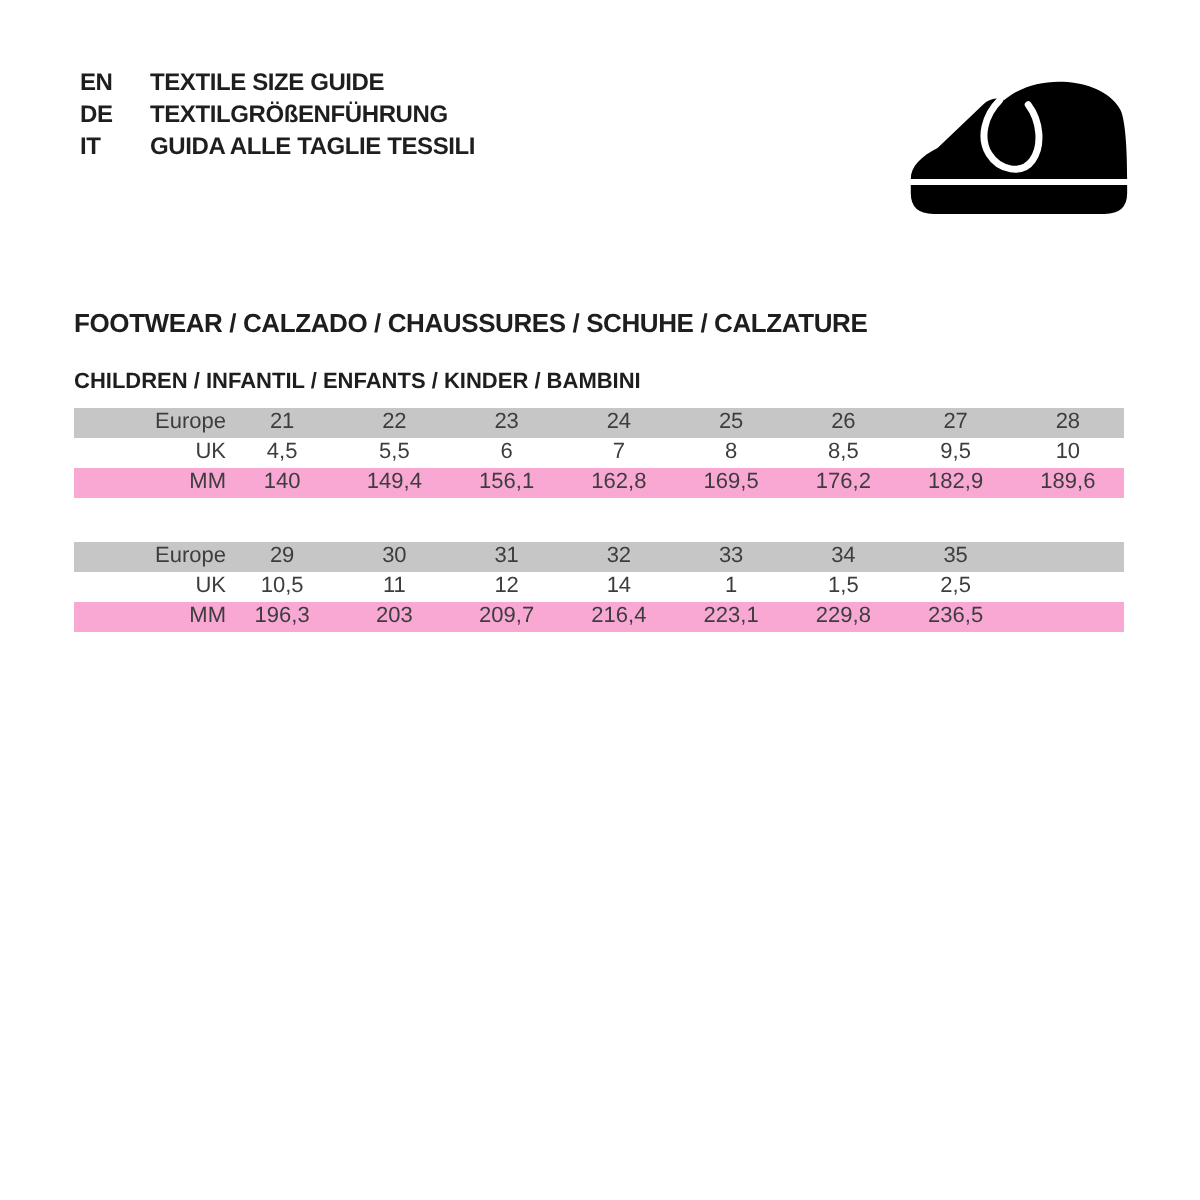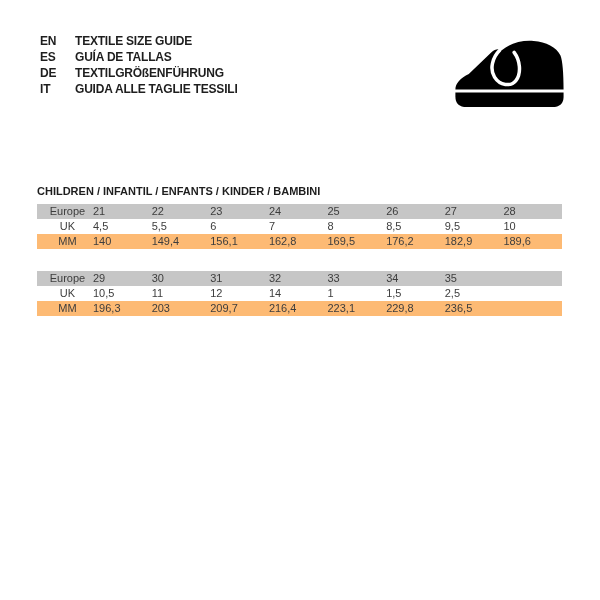--- a/index.html
+++ b/index.html
@@ -41,37 +41,33 @@
   .size-table.t1 { top: 204px; }
   .size-table.t2 { top: 271px; }
   .trow {
     display: flex;
     height: 15px;
     line-height: 15px;
     font-size: 11px;
     color: #3d3d3d;
   }
   .trow.head { background: #c6c6c6; }
-  .trow.alt  { background: #fdba74; }
-  .tlabel { width: 56px; padding-left: 5px; box-sizing: border-box; text-align: center; }
-  .tcell  { flex: 1; }
+  .trow.alt  { background: #f9a8d4; }
+  .tlabel { width: 56px; padding-left: 5px; box-sizing: border-box; text-align: right; margin-left: 20px; }
+  .tcell  { flex: 1; text-align: center; }
 </style>
 </head>
 <body>
 
 <div class="page">
 
   <div class="langs">
     <div class="lang-row">
       <span class="lang-code">EN</span>
       <span class="lang-label">TEXTILE SIZE GUIDE</span>
-    </div>
-    <div class="lang-row">
-      <span class="lang-code">ES</span>
-      <span class="lang-label">GUÍA DE TALLAS</span>
     </div>
     <div class="lang-row">
       <span class="lang-code">DE</span>
       <span class="lang-label">TEXTILGRÖßENFÜHRUNG</span>
     </div>
     <div class="lang-row">
       <span class="lang-code">IT</span>
       <span class="lang-label">GUIDA ALLE TAGLIE TESSILI</span>
     </div>
   </div>
@@ -91,20 +87,21 @@
       <path fill="none" stroke="#fff" stroke-width="3.4" stroke-linecap="round" d="M45,10
            C38,17 35,28 40,36
            C45,44 56,46 61,39
            C66,32 65,20 59,12"></path>
 
       <path fill="#000" d="M2,51 L107,51 L107,55
         Q107,65 96,65 L13,65 Q2,65 2,55 Z"></path>
     </svg>
   </div>
 
+  <div class="section-title">FOOTWEAR / CALZADO / CHAUSSURES / SCHUHE / CALZATURE</div>
   <div class="section-subtitle">CHILDREN / INFANTIL / ENFANTS / KINDER / BAMBINI</div>
 
   <div class="size-table t1">
       <div class="trow head">
         <div class="tlabel">Europe</div>
         <div class="tcell">21</div>
         <div class="tcell">22</div>
         <div class="tcell">23</div>
         <div class="tcell">24</div>
         <div class="tcell">25</div>

